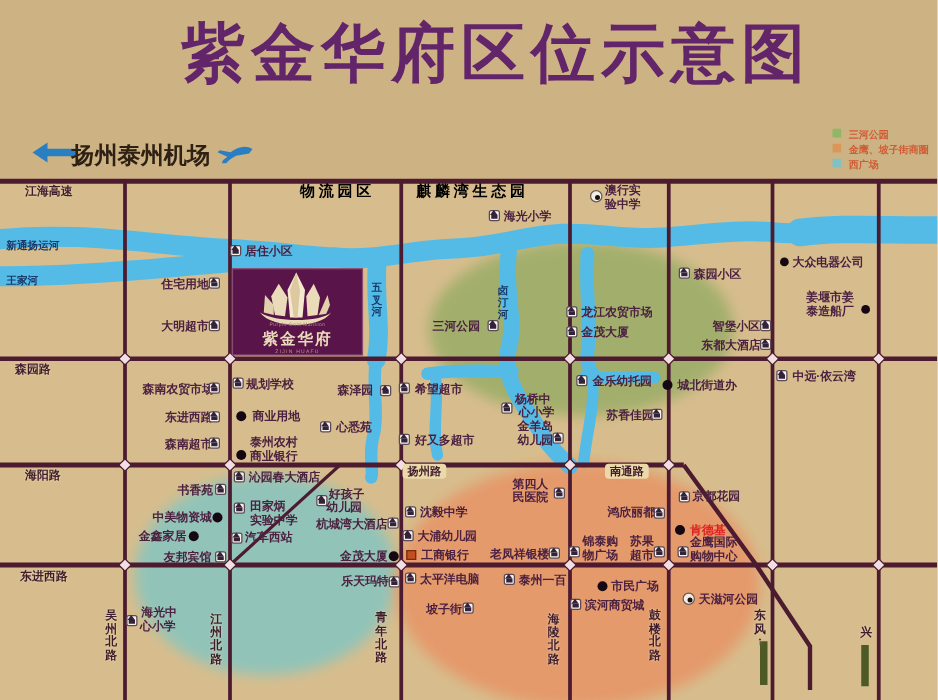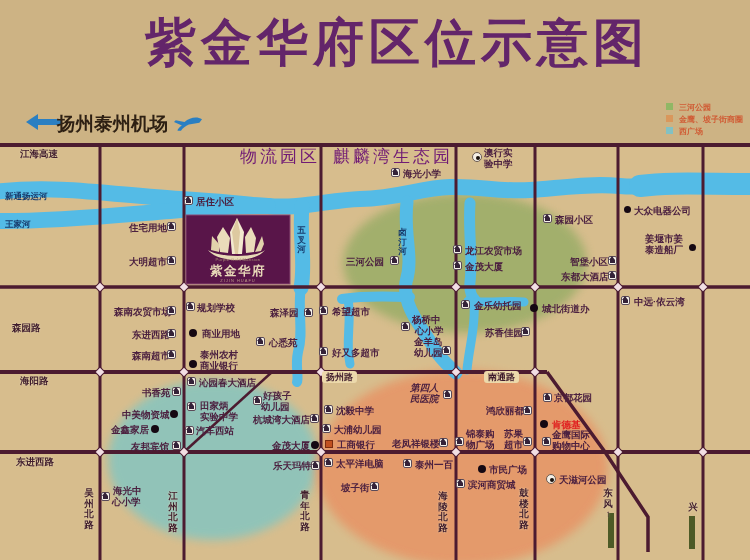--- a/index.html
+++ b/index.html
@@ -17,21 +17,21 @@
 .wv{position:absolute;width:9px;font-size:8.5px;font-weight:bold;color:#173a6b;line-height:9.5px;word-break:break-all;text-align:center;}
 
 .ic{position:absolute;width:9px;height:9px;background:#f6f2ea;border:1px solid #5a4a58;border-radius:2px;}
 .ic:before{content:"";position:absolute;left:1px;top:3px;width:5px;height:3px;background:#342238;}
 .ic:after{content:"";position:absolute;left:0px;top:-1px;width:0;height:0;border-left:3.5px solid transparent;border-right:3.5px solid transparent;border-bottom:4px solid #342238;}
 .dot{position:absolute;width:8px;height:8px;border-radius:50%;background:#150812;}
 .dots{position:absolute;width:7px;height:7px;border-radius:50%;background:#150812;}
 .cic{position:absolute;width:10px;height:10px;border-radius:50%;background:#f4efe6;border:1px solid #6a5a50;}
 .cic:after{content:"";position:absolute;left:2.5px;top:2.5px;width:4px;height:4px;border-radius:50%;background:#18100c;}
 
-.zone{position:absolute;font-size:17px;font-weight:normal;color:#701a75;letter-spacing:3px;white-space:nowrap;font-family:"Liberation Serif",serif;}
+.zone{position:absolute;font-size:12px;font-weight:bold;color:#000000;letter-spacing:3px;white-space:nowrap;font-family:"Liberation Serif",serif;}
 
 .pl{position:absolute;font-size:9px;font-weight:bold;color:#3f1c2c;background:#ecd9ab;border-radius:3px;padding:1px 4px;line-height:10px;white-space:nowrap;}
 </style>
 </head>
 <body>
 
 <div id="stage">
 
 <div class="abs" style="left:22px;top:9px;width:750px;text-align:center;font-family:'Liberation Serif',serif;font-size:51px;font-weight:bold;color:#63256a;letter-spacing:5px;">紫金华府区位示意图</div>
 
@@ -150,21 +150,21 @@
 <div class="zone" style="left:240px;top:145px;">物流园区</div>
 
 <div class="zone" style="left:333px;top:145px;">麒麟湾生态园</div>
 
 <div class="rd" style="left:20px;top:148px;">江海高速</div>
 
 <div class="wl" style="left:5px;top:192px;">新通扬运河</div>
 
 <div class="wl" style="left:5px;top:220px;">王家河</div>
 
-<div class="rd" style="left:12px;top:290px;margin-top:32px;">森园路</div>
+<div class="rd" style="left:12px;top:290px;">森园路</div>
 
 <div class="rd" style="left:20px;top:375px;">海阳路</div>
 
 <div class="rd" style="left:16px;top:456px;">东进西路</div>
 
 <div class="pl" style="left:322px;top:371px;">扬州路</div>
 
 <div class="pl" style="left:484px;top:371px;">南通路</div>
 
 <div class="wv" style="left:297px;top:226px;">五叉河</div>
@@ -265,21 +265,21 @@
 
 <div class="lb" style="left:485px;top:328px;">苏香佳园</div>
     <i class="ic" style="left:521px;top:327px;"></i>
 
 <span class="dot" style="left:530px;top:304px;"></span>
     <div class="lb" style="left:542px;top:304px;">城北街道办</div>
 
 <i class="ic" style="left:621px;top:296px;"></i>
     <div class="lb" style="left:634px;top:297px;">中远·依云湾</div>
 
-<div class="lb" style="left:410px;top:383px;font-style:italic;">第四人<br>民医院</div>
+<div class="lb" style="left:410px;top:383px;">第四人<br>民医院</div>
     <i class="ic" style="left:443px;top:390px;"></i>
 
 <div class="lb" style="left:142px;top:388px;">书香苑</div>
     <i class="ic" style="left:172px;top:387px;"></i>
 
 <div class="lb" style="left:122px;top:410px;">中美物资城</div>
     <span class="dot" style="left:170px;top:410px;"></span>
 
 <div class="lb" style="left:111px;top:425px;">金鑫家居</div>
     <span class="dot" style="left:151px;top:425px;"></span>

